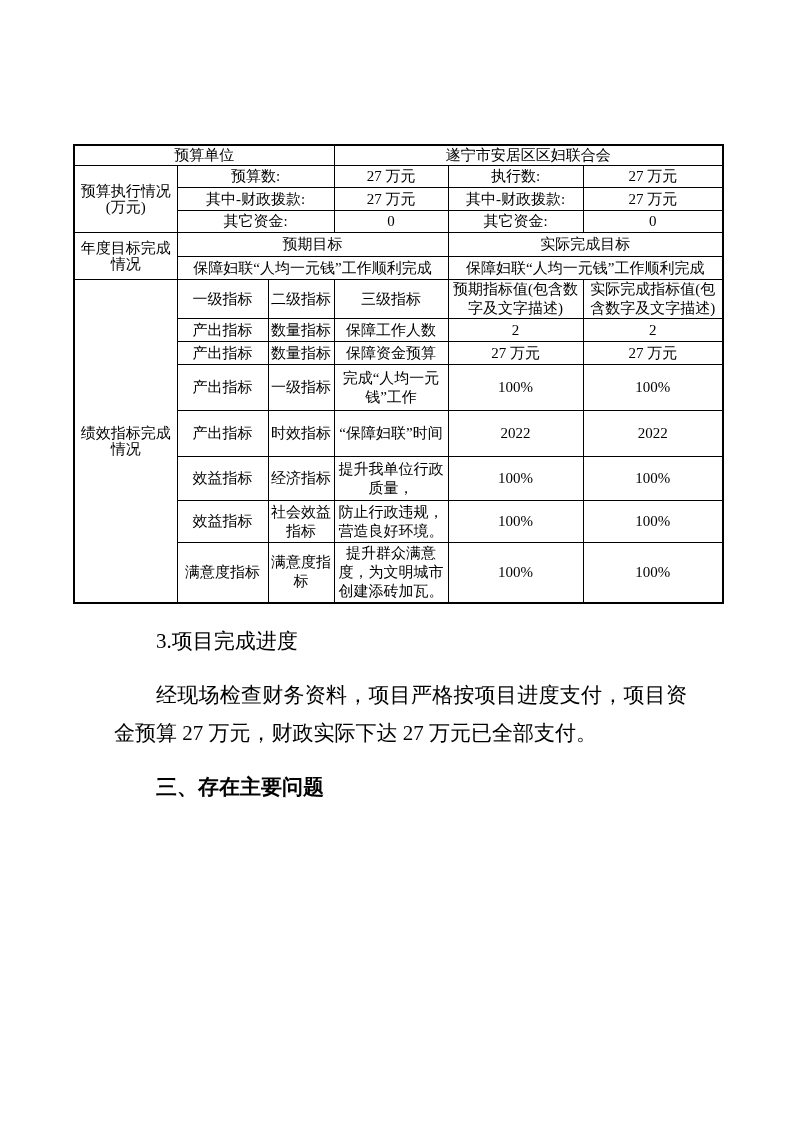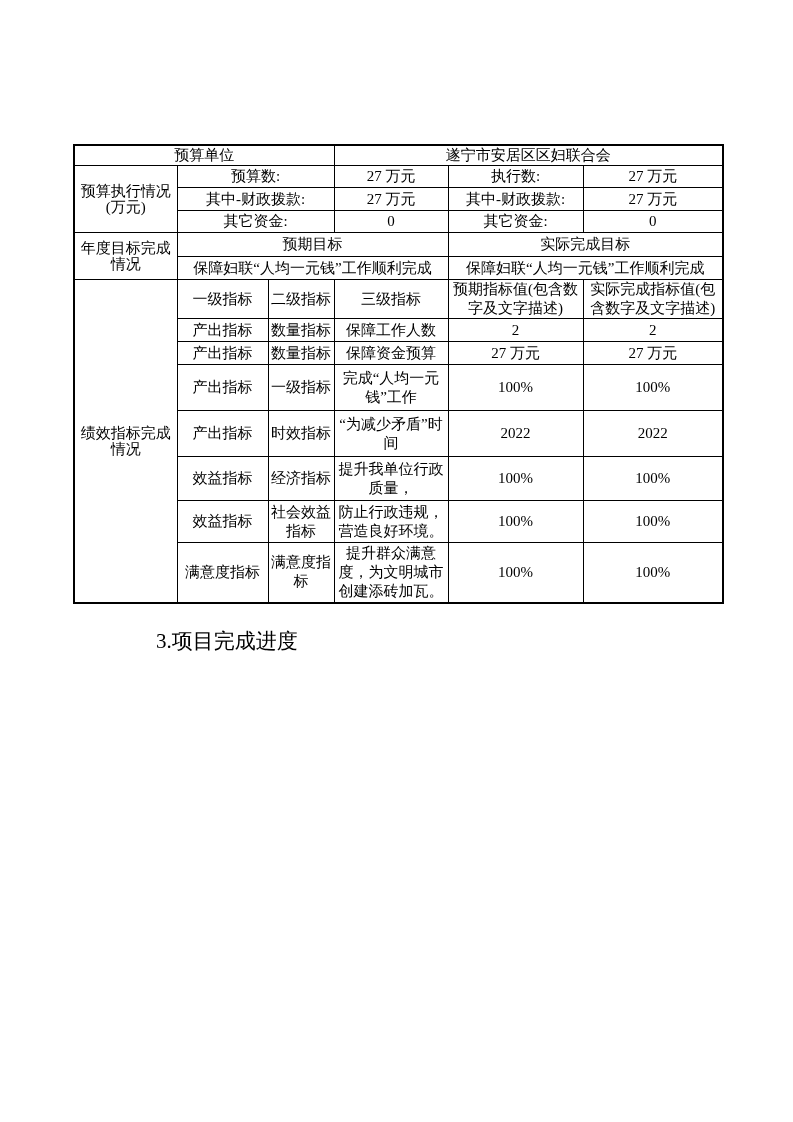--- a/index.html
+++ b/index.html
@@ -132,21 +132,21 @@
       <tr style="height:46px">
         <td>产出指标</td>
         <td>一级指标</td>
         <td>完成“人均一元钱”工作</td>
         <td>100%</td>
         <td>100%</td>
       </tr>
       <tr style="height:46px">
         <td>产出指标</td>
         <td>时效指标</td>
-        <td>“为减少矛盾”时间</td>
+        <td>“保障妇联”时间</td>
         <td>2022</td>
         <td>2022</td>
       </tr>
       <tr style="height:44px">
         <td>效益指标</td>
         <td>经济指标</td>
         <td>提升我单位行政质量，</td>
         <td>100%</td>
         <td>100%</td>
       </tr>
@@ -162,17 +162,19 @@
         <td>满意度指标</td>
         <td>提升群众满意度，为文明城市创建添砖加瓦。</td>
         <td>100%</td>
         <td>100%</td>
       </tr>
     </tbody>
   </table>
 
   <div class="body-text">
     <p>3.项目完成进度</p>
+    <p>经现场检查财务资料，项目严格按项目进度支付，项目资金预算 27 万元，财政实际下达 27 万元已全部支付。</p>
+    <p class="heading-bold">三、存在主要问题</p>
   </div>
 
   <div class="page-number">— 33 —</div>
 
 </div>
 
 </body></html>

